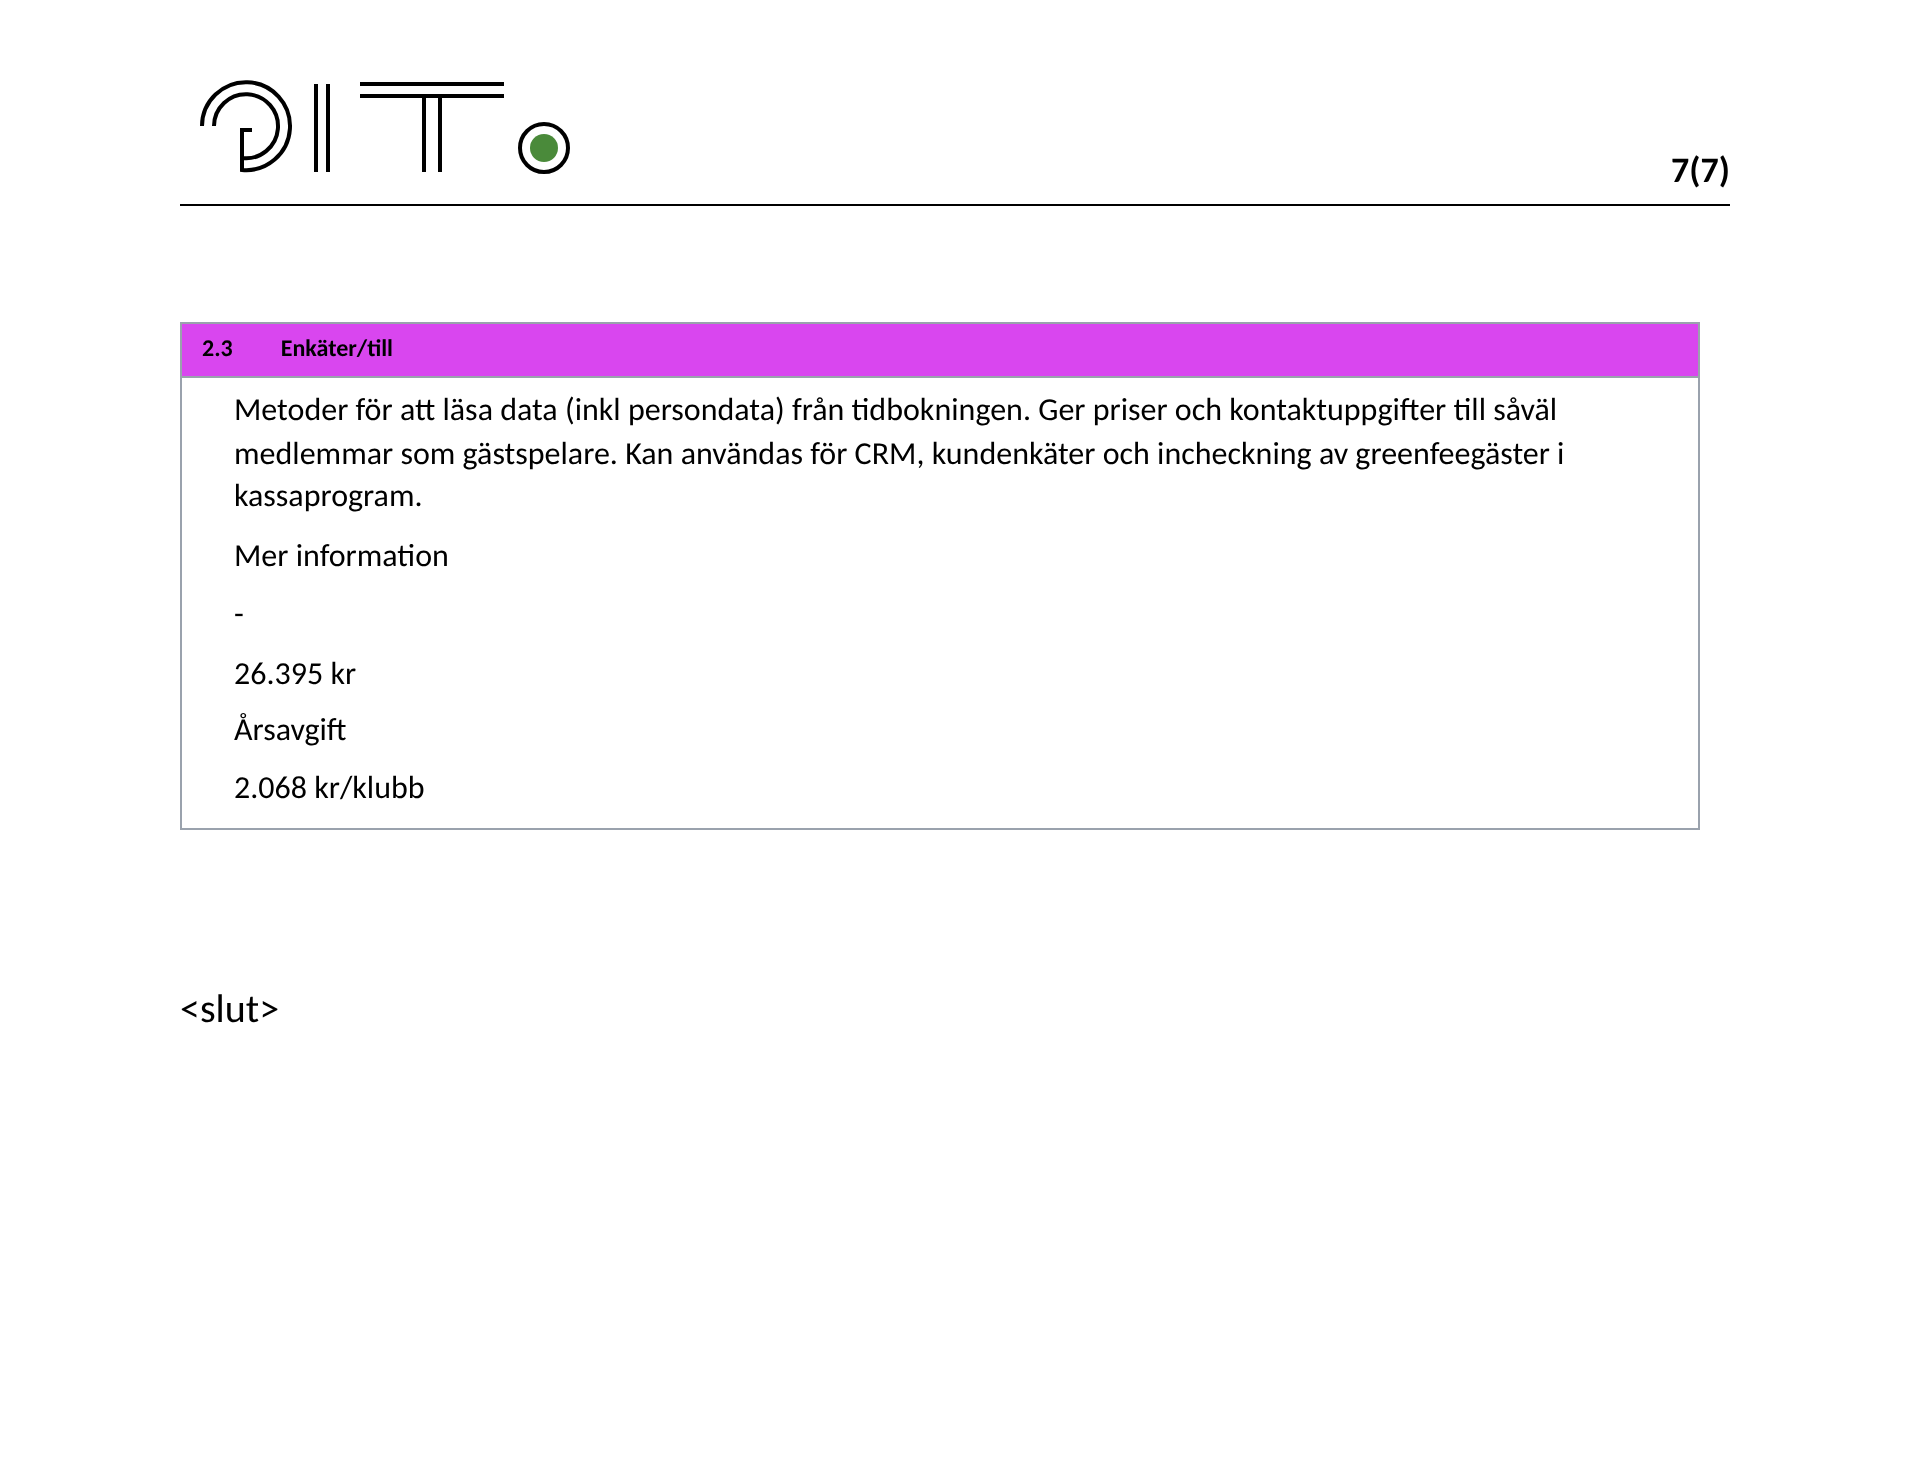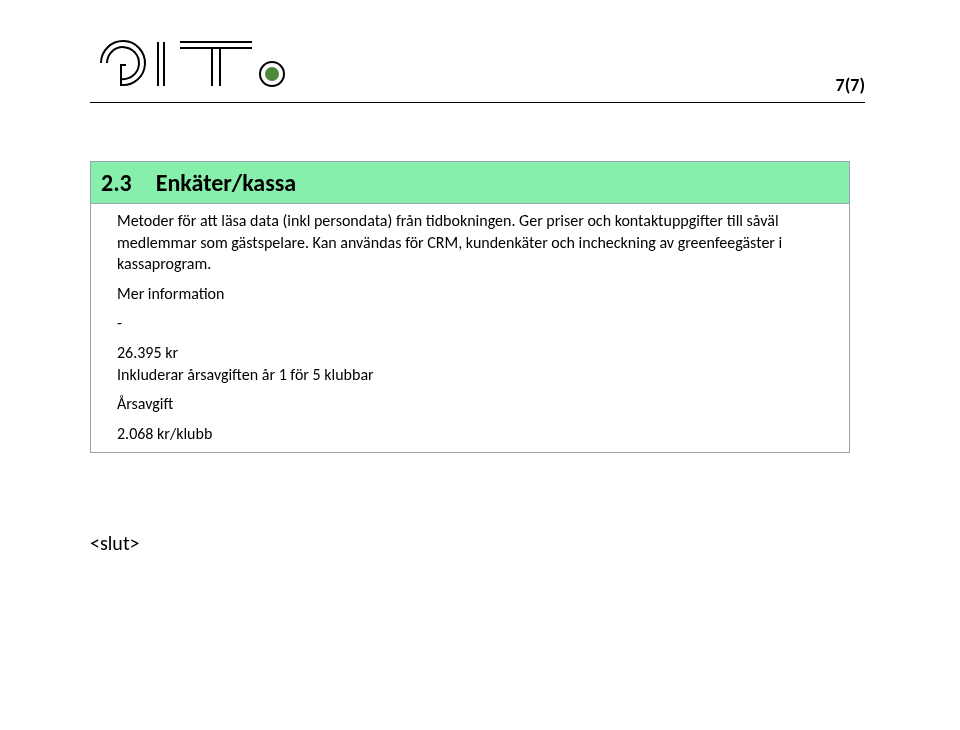--- a/index.html
+++ b/index.html
@@ -39,24 +39,24 @@
     border-top: 1.5px solid #000;
     margin: 4px 0 0 0;
   }
   .content-box {
     margin-top: 58px;
     width: 760px;
     border: 1px solid #9aa2ad;
     box-sizing: border-box;
   }
   .box-header {
-    background: #86efac;
+    background: #d946ef;
     border-bottom: 1px solid #9aa2ad;
     padding: 6px 10px 6px 10px;
-    font-size: 24px;
+    font-size: 12px;
     display: flex;
     gap: 24px;
     align-items: baseline;
   }
   .box-header .num {
     font-weight: bold;
   }
   .box-header .title {
     font-weight: bold;
   }
@@ -107,30 +107,29 @@
       <circle cx="182" cy="44" r="7" fill="#4a8a3a"></circle>
     </svg>
     <div class="page-num">7(7)</div>
   </div>
 
   <hr class="hr">
 
   <div class="content-box">
     <div class="box-header">
       <span class="num">2.3</span>
-      <span class="title">Enkäter/kassa</span>
+      <span class="title">Enkäter/till</span>
     </div>
     <div class="box-body">
       <p>Metoder för att läsa data (inkl persondata) från tidbokningen. Ger priser och kontaktuppgifter till såväl medlemmar som gästspelare. Kan användas för CRM, kundenkäter och incheckning av greenfeegäster i kassaprogram.</p>
 
       <p class="bold gap">Mer information</p>
       <p>-</p>
 
       <p style="margin-bottom:0">26.395 kr</p>
-      <p>Inkluderar årsavgiften år 1 för 5 klubbar</p>
 
       <p class="bold gap">Årsavgift</p>
       <p style="margin-bottom:0">2.068 kr/klubb</p>
     </div>
   </div>
 
   <div class="end-tag">&lt;slut&gt;</div>
 
 </div>
 

